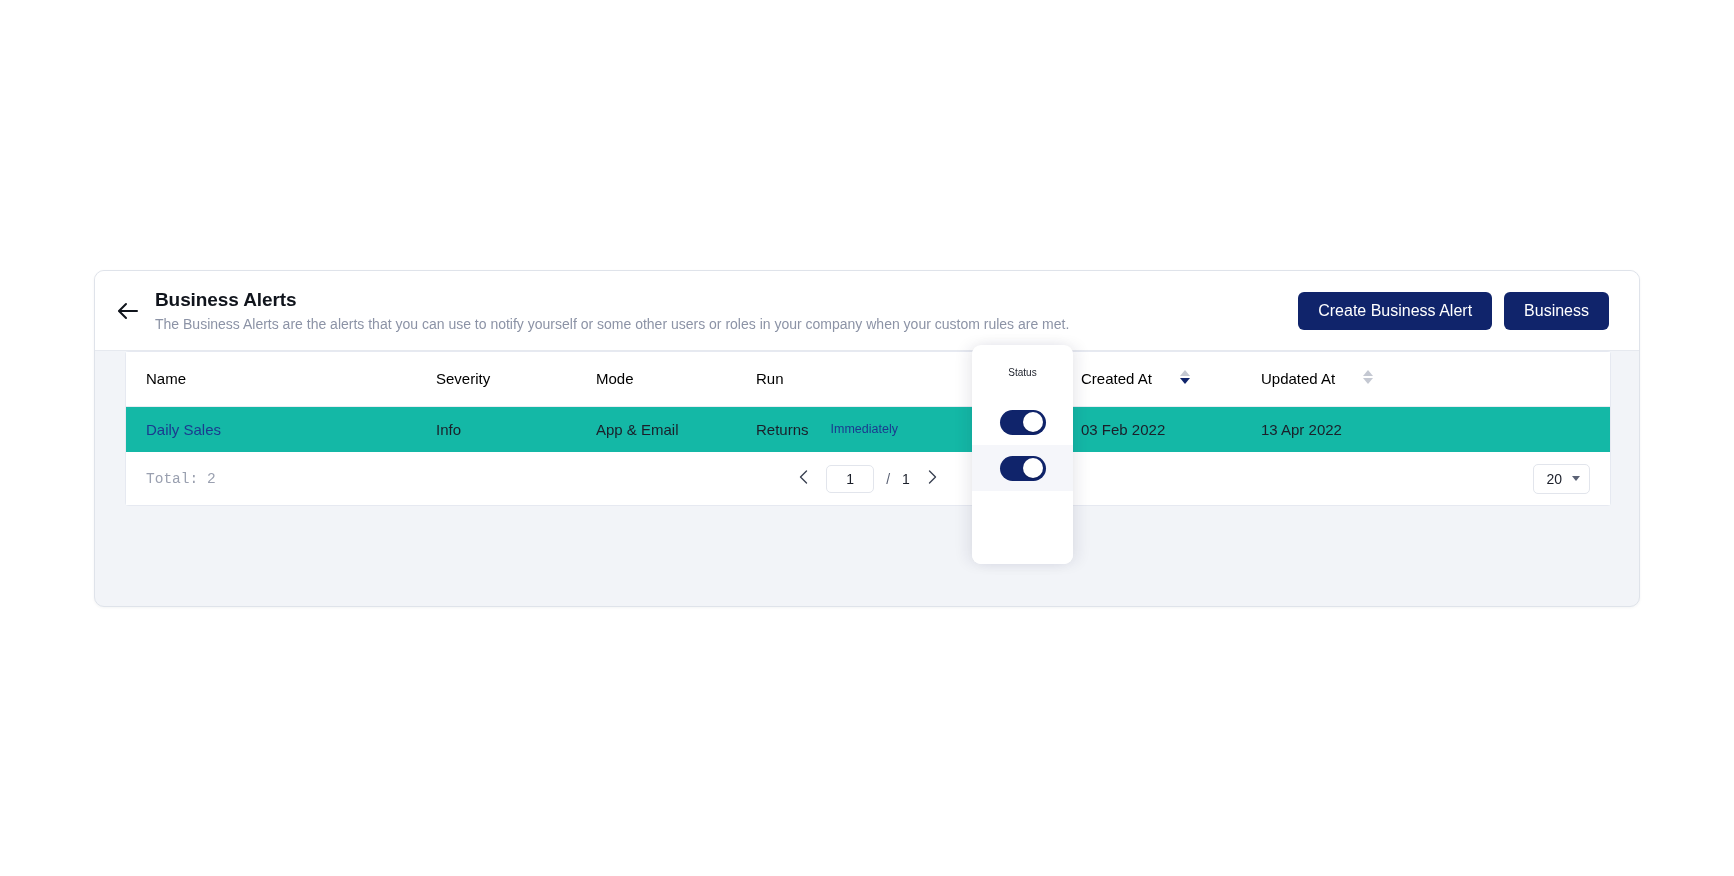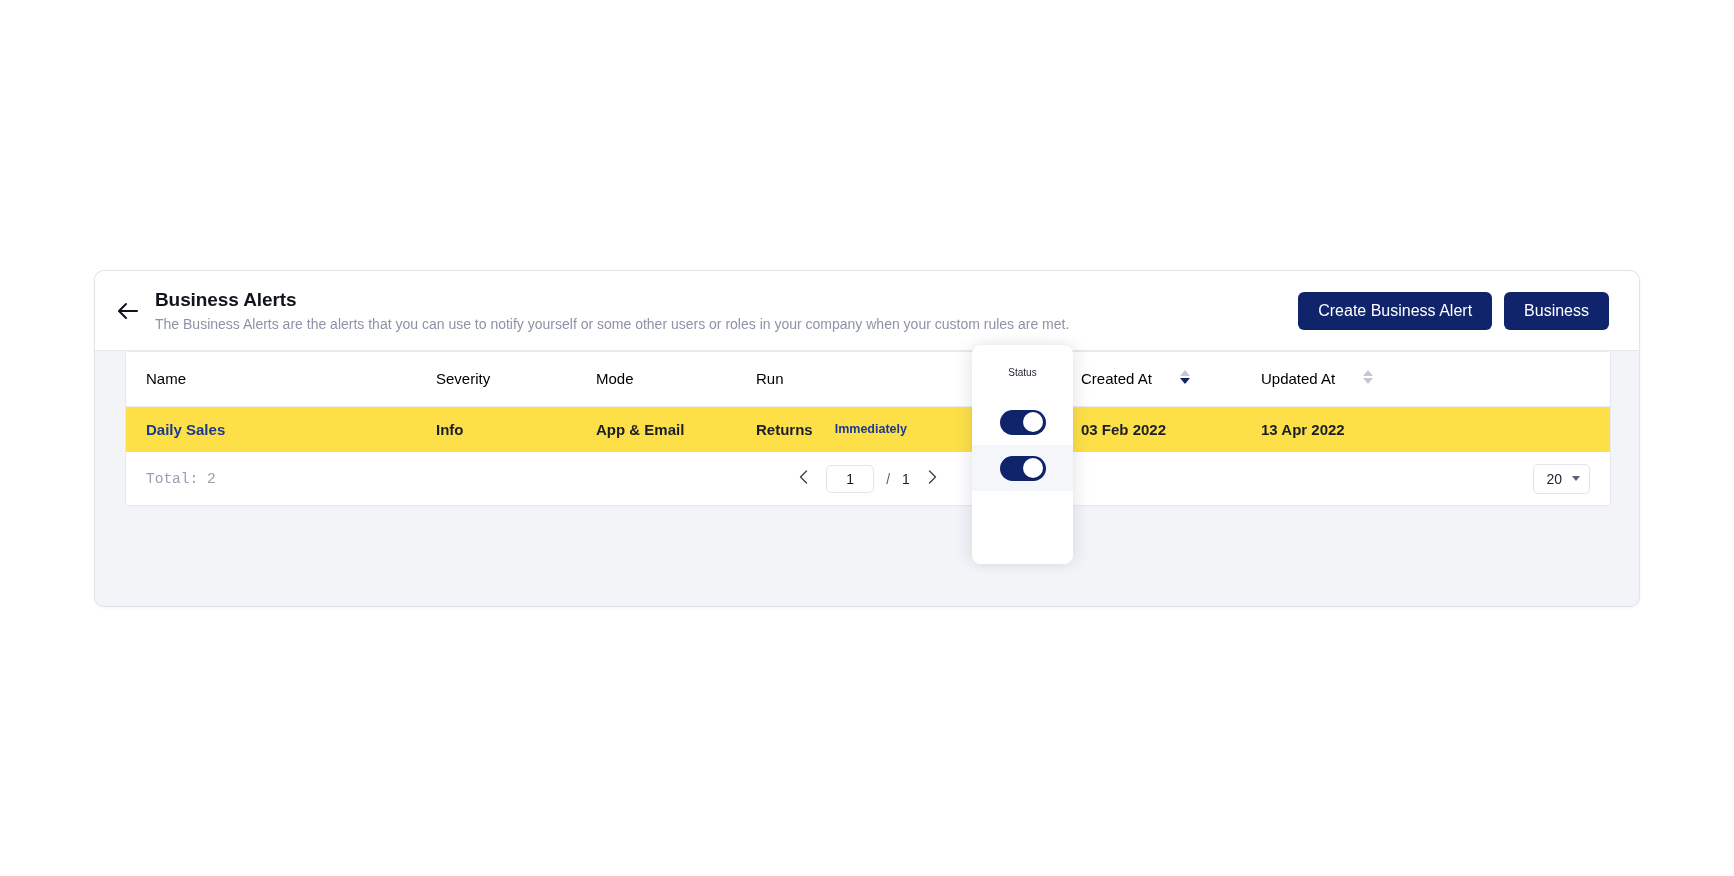--- a/index.html
+++ b/index.html
@@ -136,21 +136,21 @@
   .c-sev    { width: 160px; }
   .c-mode   { width: 160px; }
   .c-run    { width: 215px; }
   .c-status { width: 110px; }
   .c-created{ width: 180px; }
   .c-updated{ width: 200px; }
   .c-tail   { width: auto; }
 
   td.c-name { padding-left: 20px !important; }
 
-  tr.row-alt td { background: #fde047; font-weight: bold; }
+  tr.row-alt td { background: #14b8a6; }
 
   .name-link {
     color: #1b3a8f;
     font-size: 15px;
     text-decoration: none;
     cursor: pointer;
   }
 
   .run-cell {
     display: flex;

